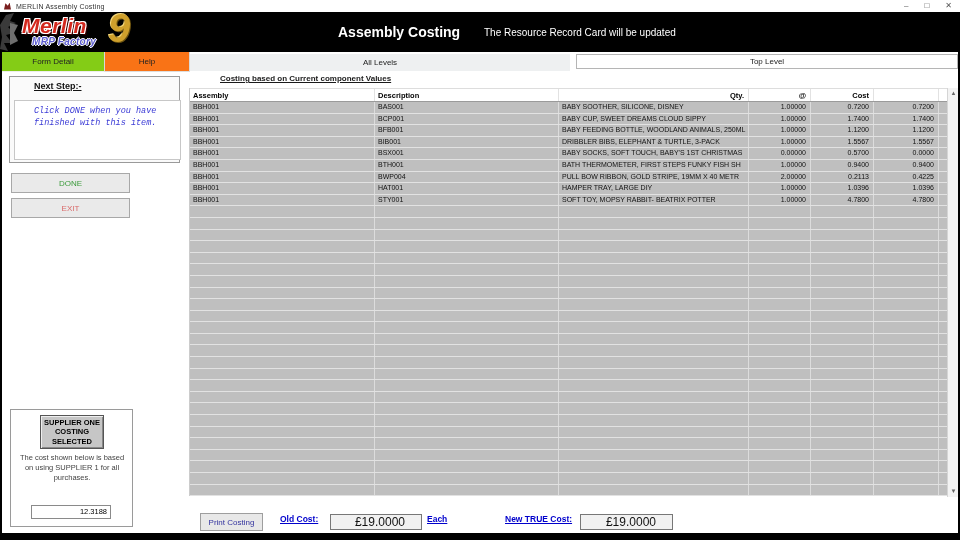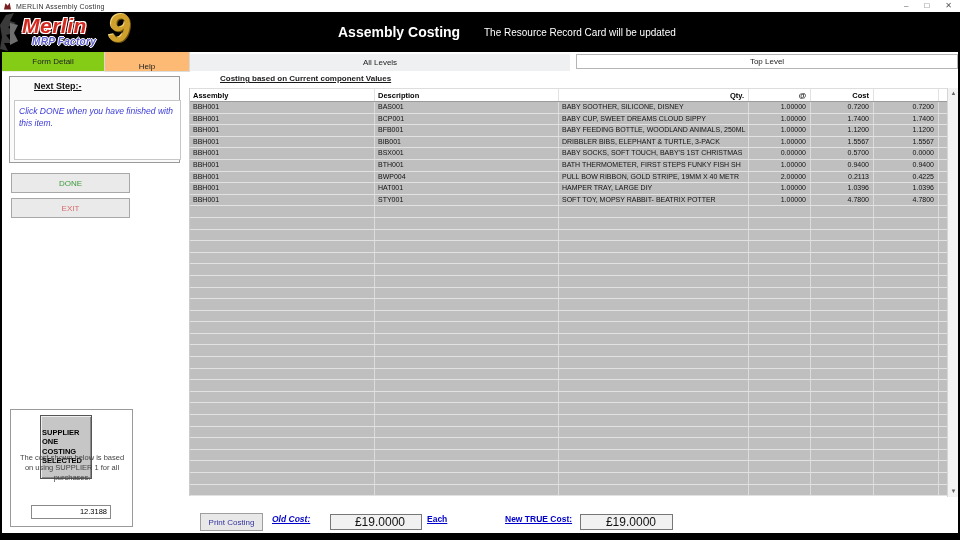--- a/index.html
+++ b/index.html
@@ -31,49 +31,49 @@
   #band .htitle { position:absolute; left:338px; top:12px; font-size:14px; font-weight:bold; color:#fff; }
   #band .hsub { position:absolute; left:484px; top:15px; font-size:10px; color:#fff; }
 
   
   #content-bg { position:absolute; left:2px; top:52px; width:956px; height:481px; background:#fff; }
 
   
   .tab { position:absolute; top:52px; height:20px; font-size:8px; color:#222;
          display:flex; align-items:center; justify-content:center; }
   #tab-form { left:2px; width:103px; background:#84cc16; border-right:1px solid #d9d9d9; border-bottom:1px solid #eee; }
-  #tab-help { left:105px; width:85px; background:#fdba74; border-right:1px solid #d9d9d9; border-bottom:1px solid #ddd;align-items:flex-end; }
+  #tab-help { left:105px; width:85px; background:#f97316; border-right:1px solid #d9d9d9; border-bottom:1px solid #ddd; }
   #bar-alllevels { position:absolute; left:190px; top:54px; width:380px; height:17px; background:#eef0f1;
          font-size:8px; color:#222; display:flex; align-items:center; justify-content:center; }
   #box-toplevel { position:absolute; left:576px; top:54px; width:382px; height:15px; background:#fff;
          border:1px solid #b5b5b5; font-size:8px; color:#222;
          display:flex; align-items:center; justify-content:center; }
 
   
   #costing-link { position:absolute; left:220px; top:74px; font-size:8px; font-weight:600; color:#1a1a1a;
          text-decoration:underline; cursor:pointer; }
 
   
   #nextstep { position:absolute; left:9px; top:76px; width:171px; height:87px; background:#fafafa;
          border:1px solid #9a9a9a; }
   #nextstep .nshead { margin:4px 0 0 24px; font-size:9px; font-weight:bold; color:#111; text-decoration:underline; }
   #nextstep .nsbox { position:absolute; left:4px; top:23px; width:167px; height:60px; background:#fff;
-         border:1px solid #c7c7c7; padding:4px 4px; }
+         border:1px solid #c7c7c7; padding:4px 19px;font-family:Liberation Mono, monospace; }
   #nextstep .nsbox div { font-size:8.5px; font-style:italic; color:#3b3bd6; line-height:1.45; }
   .sidebtn { position:absolute; left:11px; width:119px; height:20px; background:#eaeaea;
          border:1px solid #a8a8a8; font-size:8px; display:flex; align-items:center; justify-content:center;
          cursor:pointer; }
   #btn-done { top:173px; color:#3c9b3c; }
   #btn-exit { top:198px; color:#d96a6a; }
 
   #supplier-panel { position:absolute; left:10px; top:409px; width:123px; height:118px; background:#fff;
          border:1px solid #9a9a9a; }
-  #supplier-badge { position:absolute; left:29px; top:5px; width:52px; background:#c6c6c6;
+  #supplier-badge { position:absolute; left:29px; top:5px; width:64px; background:#c6c6c6;
          border:1px solid #555; box-shadow:inset 1px 1px 0 #eee, inset -1px -1px 0 #888;
-         padding:12px 1px; }
+         padding:2px 1px; text-align:center; }
   #supplier-badge div { font-size:7.5px; font-weight:bold; color:#000; line-height:1.25; }
   #supplier-note { position:absolute; left:4px; top:43px; width:114px; text-align:center;
          font-size:7.5px; color:#444; line-height:1.35; }
   #supplier-value { position:absolute; left:20px; top:95px; width:80px; height:14px; background:#fff;
          border:1px solid #8a8a8a; font-size:7.5px; color:#000; text-align:right;
          line-height:12px; padding-right:3px; }
 
   
   #table { position:absolute; left:189px; top:88px; width:758px; border-left:1px solid #ccc; }
   .tgrid { display:grid; grid-template-columns:185px 184px 190px 62px 63px 65px 9px; }
@@ -92,21 +92,21 @@
   #vscroll .arr { position:absolute; left:0; width:11px; height:11px; font-size:6px; color:#666;
          text-align:center; line-height:11px; cursor:pointer; }
   #vscroll .up { top:0; } #vscroll .down { bottom:0; }
 
   
   #btn-print { position:absolute; left:200px; top:513px; width:63px; height:18px; background:#e8e8e8;
          border:1px solid #9e9e9e; font-size:8px; color:#33339f;
          display:flex; align-items:center; justify-content:center; cursor:pointer; }
   .bluelabel { position:absolute; top:514px; font-size:8.5px; font-weight:bold; color:#0000cc;
          text-decoration:underline; }
-  #lbl-oldcost { left:272px;font-style:italic; }
+  #lbl-oldcost { left:280px; }
   #lbl-each { left:427px; }
   #lbl-newcost { left:505px; }
   .costbox { position:absolute; top:514px; height:16px; background:#f1f1f1; border:1px solid #777;
          font-size:12px; color:#111; text-align:right; line-height:14px; padding-right:16px; }
   #box-oldcost { left:330px; width:92px; }
   #box-newcost { left:580px; width:93px; }
 </style>
 </head>
 <body>
 

